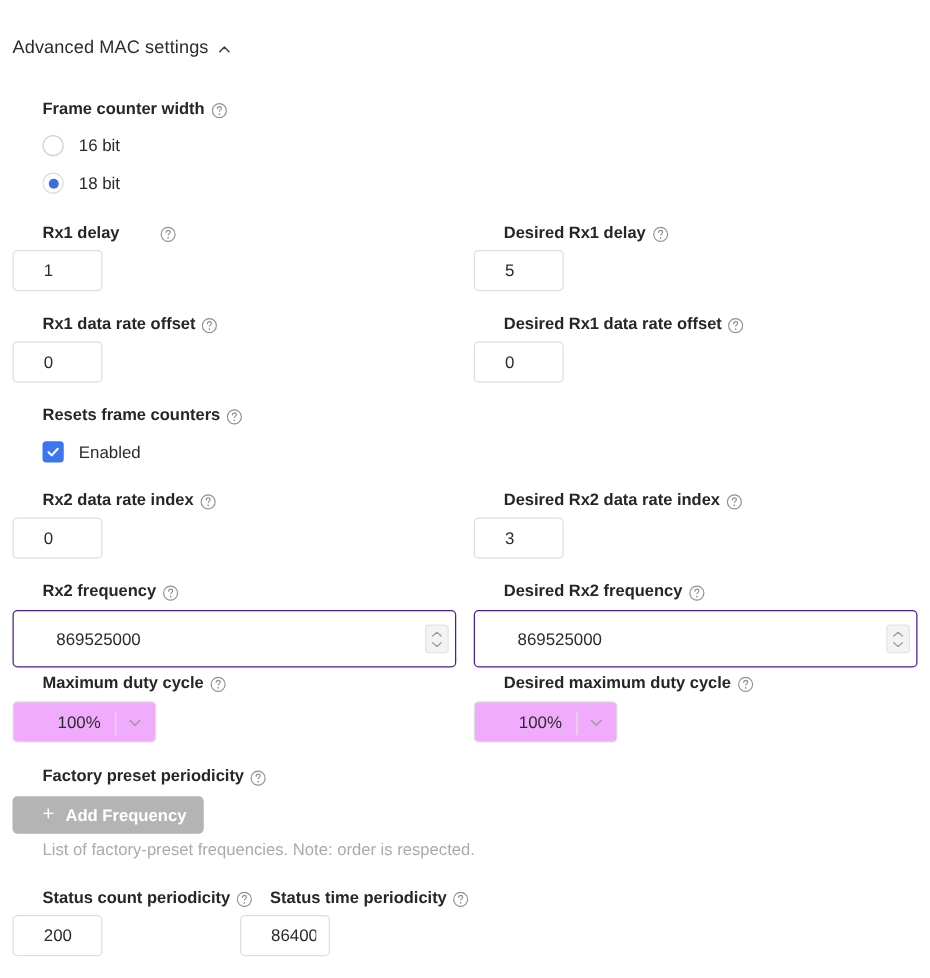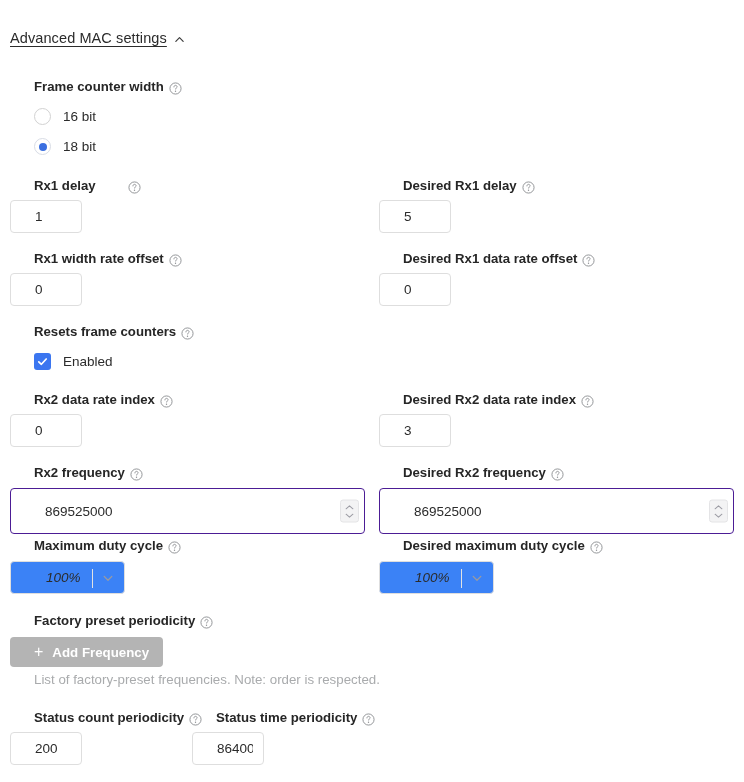--- a/index.html
+++ b/index.html
@@ -15,21 +15,20 @@
 
   
   .section-head {
     position: absolute; left: 10px; top: 30px;
     display: flex; align-items: center; gap: 7px;
     cursor: pointer;
   }
   .section-head .title {
     font-size: 14.5px;
     color: #2b2b2b;
-    text-decoration: underline;
     text-underline-offset: 3px;
     letter-spacing: .1px;
   }
   .chev-up {
     width: 11px; height: 11px; position: relative; top: 1px;
   }
   .chev-up svg { display: block; }
 
   
   .label {
@@ -84,24 +83,23 @@
     gap: 2px; cursor: pointer;
   }
   .spin-btns svg { display: block; }
 
   
   .sel {
     position: relative;
     height: 33px; width: 115px;
     border: 1px solid #dedede;
     border-radius: 4px;
-    background: #3b82f6;
+    background: #f0abfc;
     display: flex; align-items: center;
     cursor: pointer;
-    font-style: italic;
   }
   .sel .val {
     font-size: 13.5px; color: #2b2b2b; padding-left: 11px;
   }
   .sel .divider {
     position: absolute; right: 31px; top: 7px;
     width: 1px; height: 19px; background: #e2e2e2;
   }
   .sel .caret {
     position: absolute; right: 9px; top: 50%;
@@ -206,21 +204,21 @@
       <svg viewBox="0 0 14 14" width="13" height="13">
           <circle cx="7" cy="7" r="6" fill="none" stroke="#8d8f92" stroke-width="1"></circle>
           <path d="M5.3 5.3c0-1 .8-1.7 1.7-1.7s1.7.7 1.7 1.6c0 1.1-1.6 1.2-1.6 2.4" fill="none" stroke="#8d8f92" stroke-width="1" stroke-linecap="round"></path>
           <circle cx="7" cy="10" r=".75" fill="#8d8f92"></circle>
         </svg>
     </span>
   </div>
   <input class="abs txt small" style="left: 379px; top: 200px;" value="5">
 
   <div class="abs label" style="left:10px; top:251px;">
-    <span>Rx1 width rate offset</span>
+    <span>Rx1 data rate offset</span>
     <span class="help">
       <svg viewBox="0 0 14 14" width="13" height="13">
           <circle cx="7" cy="7" r="6" fill="none" stroke="#8d8f92" stroke-width="1"></circle>
           <path d="M5.3 5.3c0-1 .8-1.7 1.7-1.7s1.7.7 1.7 1.6c0 1.1-1.6 1.2-1.6 2.4" fill="none" stroke="#8d8f92" stroke-width="1" stroke-linecap="round"></path>
           <circle cx="7" cy="10" r=".75" fill="#8d8f92"></circle>
         </svg>
     </span>
   </div>
   <input class="abs txt small" style="left: 10px; top: 273px;" value="0">
 

